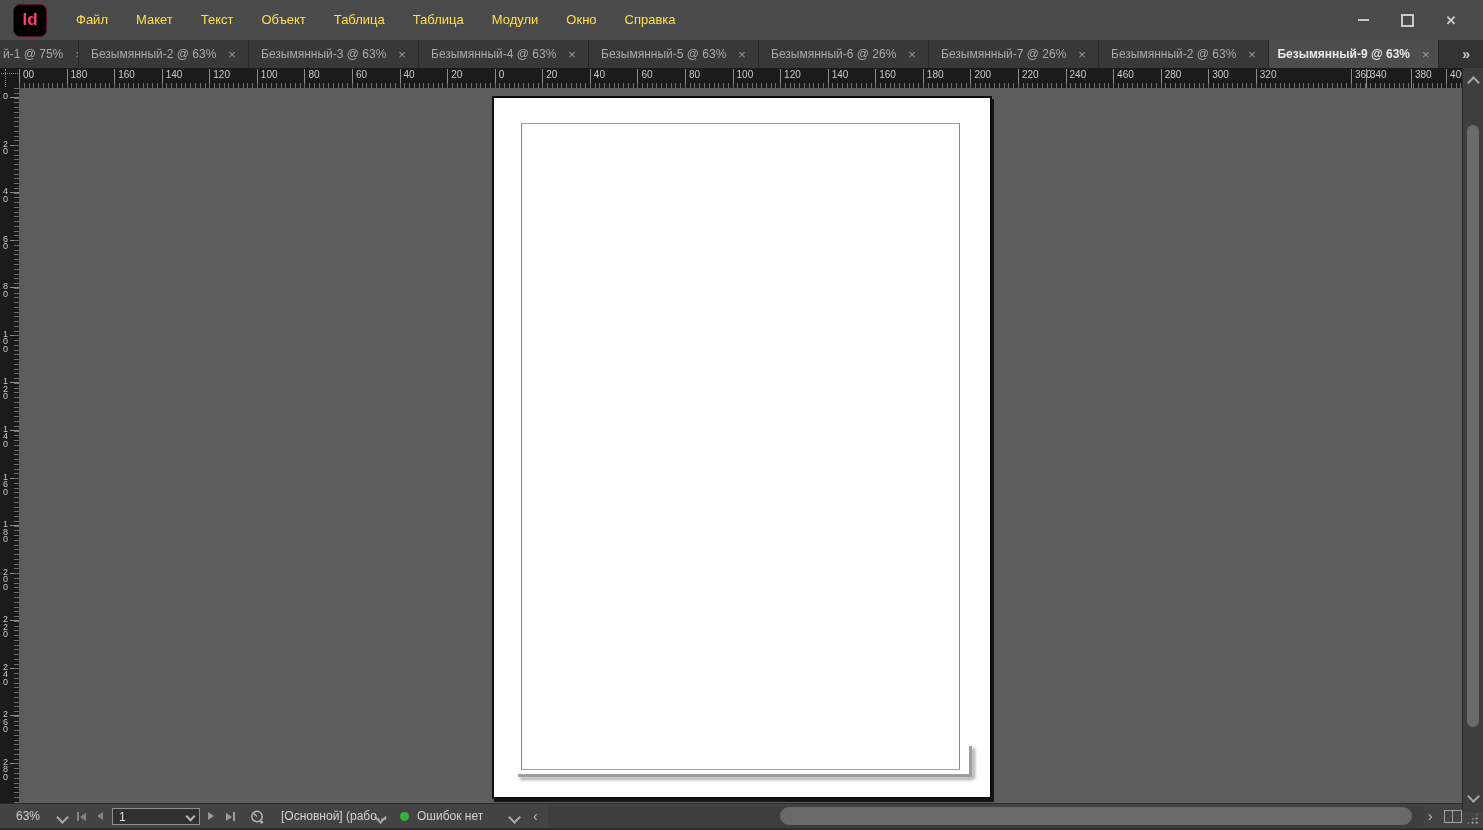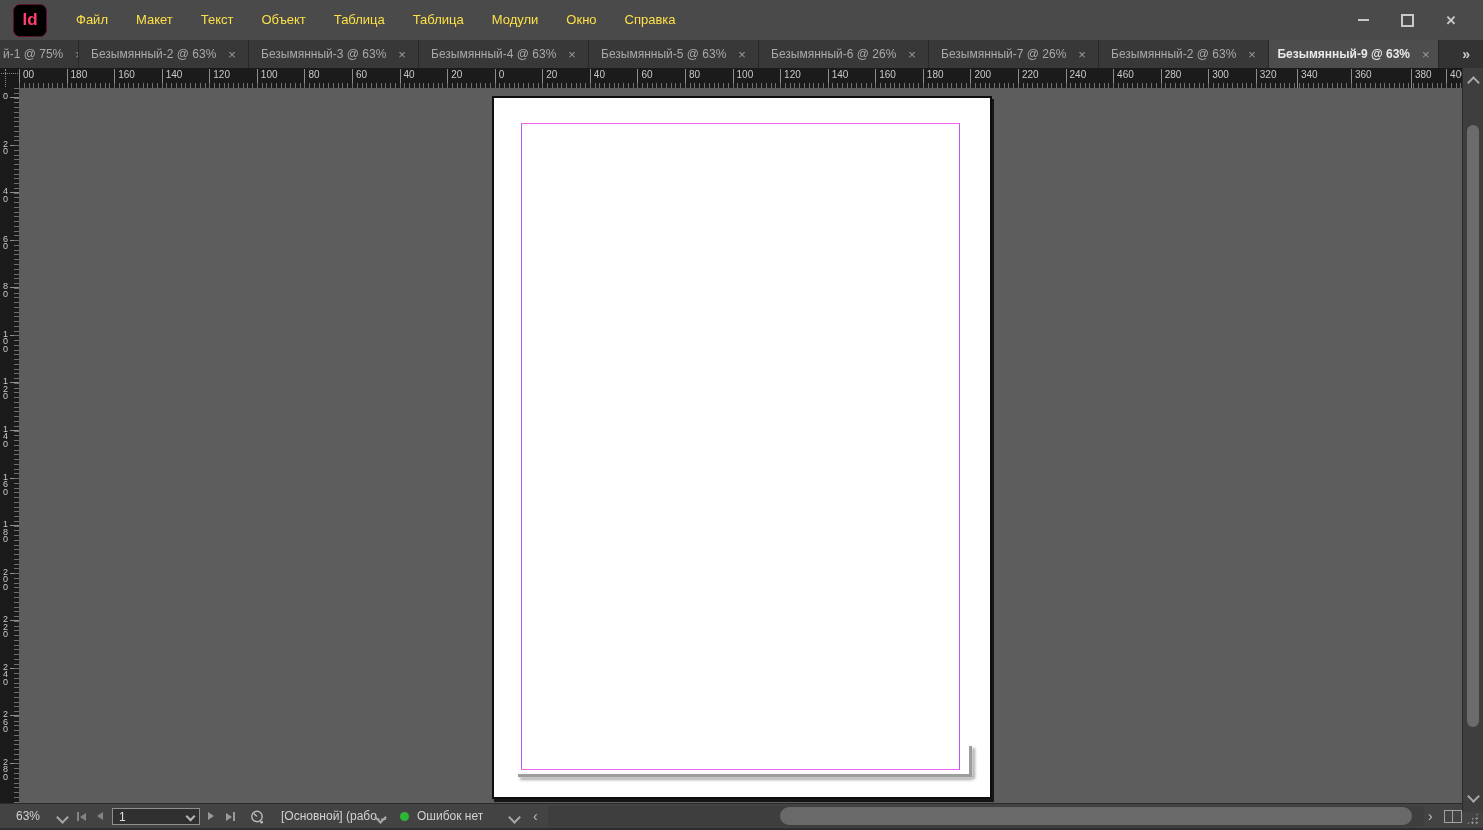--- a/index.html
+++ b/index.html
@@ -188,21 +188,21 @@
       <div class="hlab" style="left: 808.69px;">140</div>
       <div class="hlab" style="left: 856.26px;">160</div>
       <div class="hlab" style="left: 903.83px;">180</div>
       <div class="hlab" style="left: 951.4px;">200</div>
       <div class="hlab" style="left: 998.97px;">220</div>
       <div class="hlab" style="left: 1046.54px;">240</div>
       <div class="hlab" style="left: 1094.11px;">460</div>
       <div class="hlab" style="left: 1141.68px;">280</div>
       <div class="hlab" style="left: 1189.25px;">300</div>
       <div class="hlab" style="left: 1236.82px;">320</div>
-      <div class="hlab" style="left: 1278px;">340</div>
+      <div class="hlab" style="left: 1347px;">340</div>
       <div class="hlab" style="left: 1331.96px;">360</div>
       <div class="hlab" style="left: 1382px; margin-left: 10px;">380</div>
       <div class="hlab" style="left: 1427.1px;">400</div>
     </div>
   <div id="vruler">
       <div class="vtick" style="top: 9px;"></div>
       <div class="vlab" style="top: 5px;">0</div>
       <div class="vtick" style="top: 56.57px;"></div>
       <div class="vlab" style="top: 52.57px;">2
 0</div>

